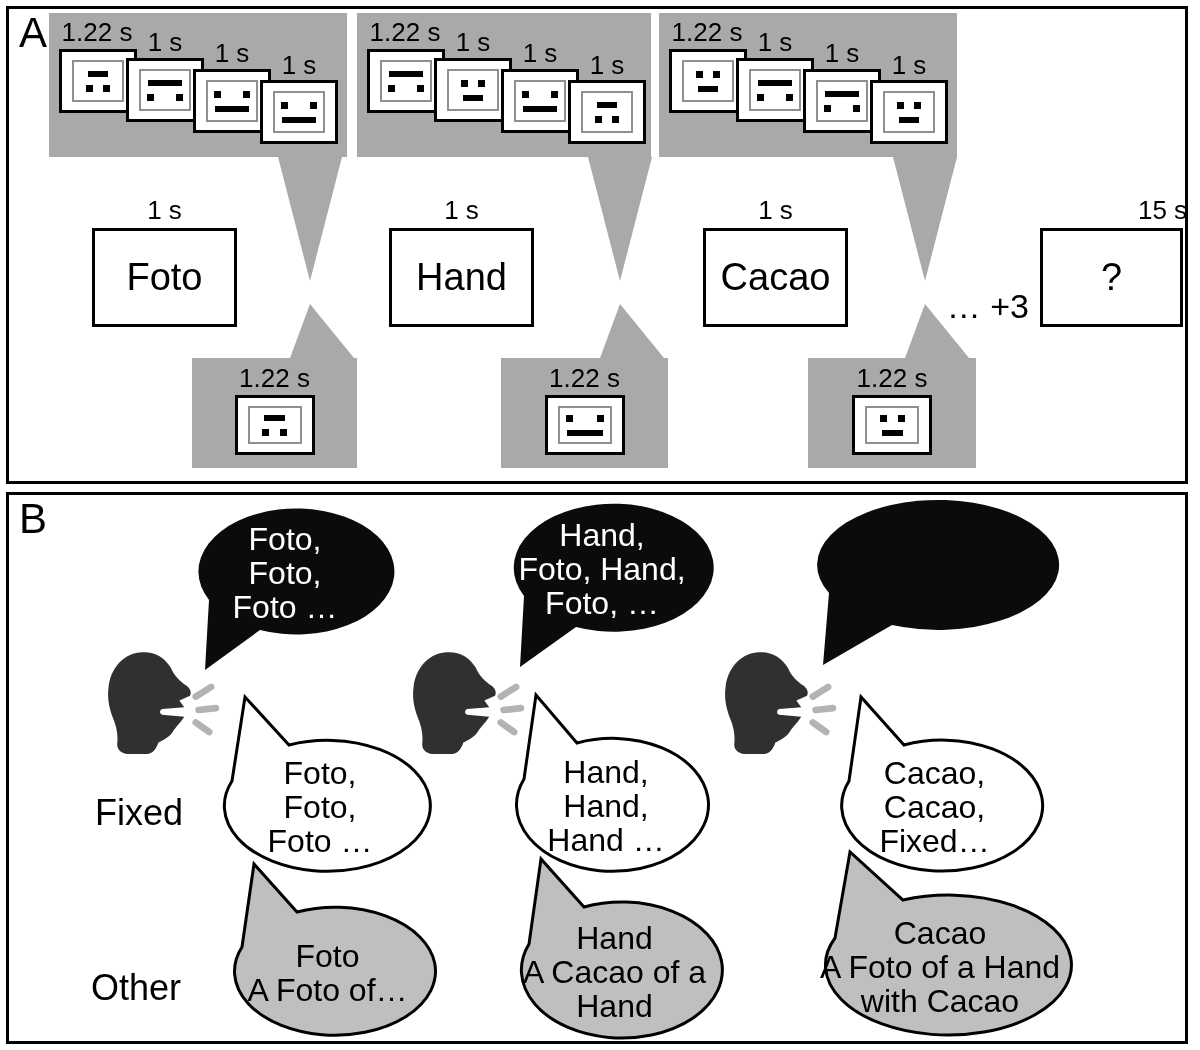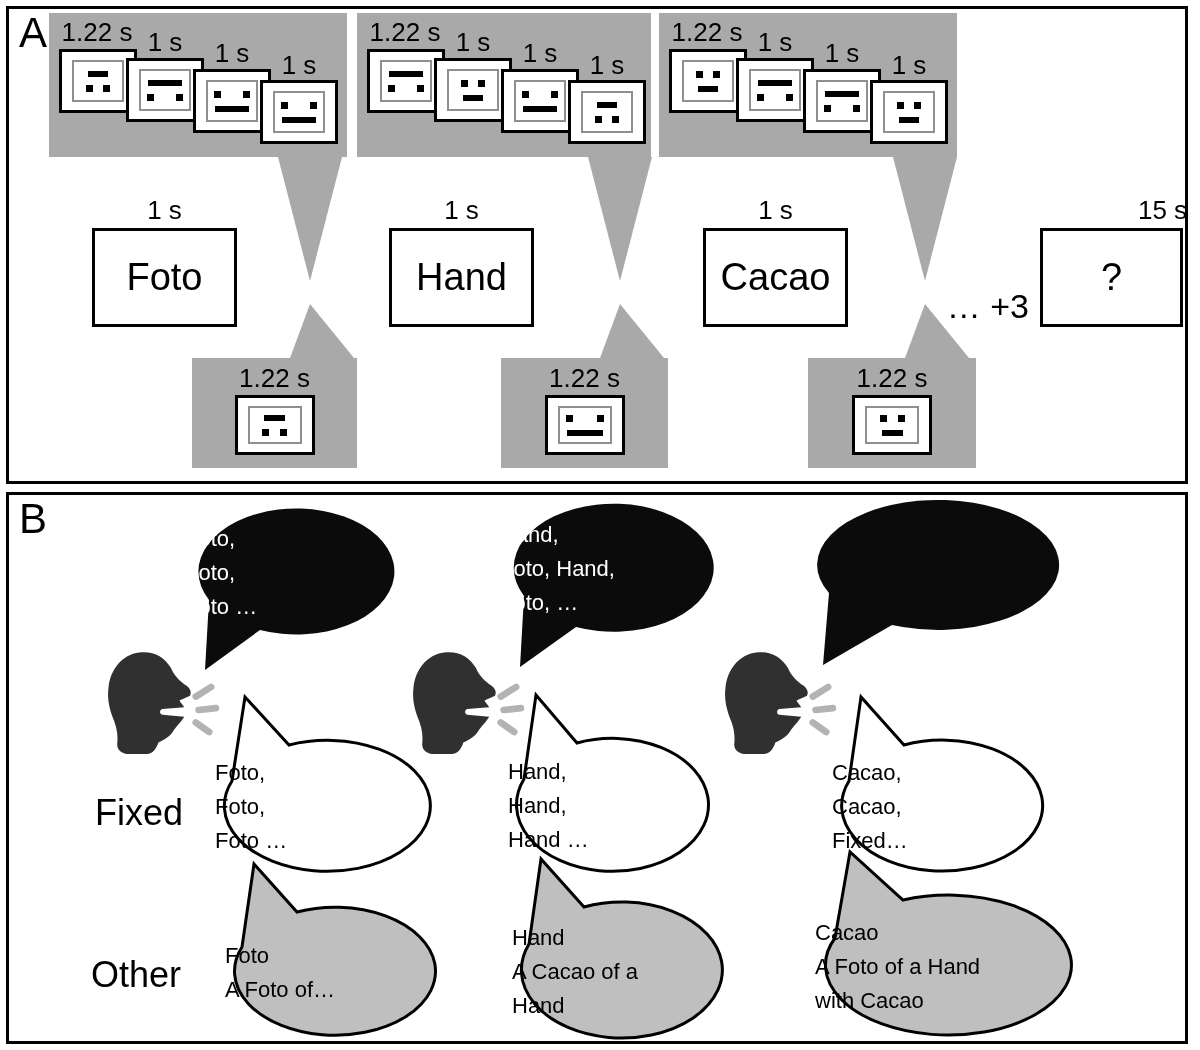--- a/index.html
+++ b/index.html
@@ -29,21 +29,21 @@
   .dur-label{position:absolute;font-size:26px;line-height:30px;text-align:center}
   .word-box{position:absolute;height:99px;border:3px solid #000;background:#fff;display:flex;align-items:center;justify-content:center;font-size:38px}
   .continuation{position:absolute;font-size:34px;text-align:right}
   .feedback-rect{position:absolute;top:349px;height:110px;background:var(--sequence-bg)}
   .feedback-rect .dur-label{left:0;right:0;top:5px}
   .fb-box{left:50%;transform:translateX(-50%);top:37px;width:80px;height:60px}
   .row-label{position:absolute;font-size:36px;line-height:40px}
   .head{position:absolute}
   .bubble{position:absolute}
   .bubble svg{position:absolute;left:0;top:0;overflow:visible}
-  .bubble-text{position:absolute;left:0;right:0;display:flex;flex-direction:column;justify-content:center;align-items:flex-start;font-size:22px;line-height:34px;text-align:center}
+  .bubble-text{position:absolute;left:0;right:0;display:flex;flex-direction:column;justify-content:center;align-items:center;font-size:32px;line-height:34px;text-align:center}
   .bubble.black .bubble-text{color:#fff;top:0;height:130px}
   .bubble.tail-top .bubble-text{bottom:0}
 </style>
 </head>
 <body>
 
 <div class="canvas">
 
   <section class="panel panel-a">
     <div class="panel-letter">A</div>
@@ -273,21 +273,21 @@
             </div>
           </div>
         </div>
     </div>
   </section>
 
   <section class="panel panel-b">
     <div class="panel-letter">B</div>
 
     <div class="row-label" style="left:86px;top:298px">Fixed</div>
-    <div class="row-label" style="left:82px;top:460px">Other</div>
+    <div class="row-label" style="left:82px;top:473px">Other</div>
 
     <svg class="head" style="left:82px;top:146px" width="130" height="115" viewBox="0 0 135 120">
       <path fill="#303030" d="M50 12 C32 14 20 30 18 48 C16 62 20 74 24 84 C27 92 28 100 27 108 C27 114 32 118 40 118 L58 118 C64 118 68 112 70 106 C76 103 83 99 86 93 C90 88 93 85 95 82 L97 79 L74 77 C71 76 71 72 74 71 L97 69 C95 66 93 64 92 62 L103 57 C105 53 103 48 97 45 C90 40 86 35 83 28 C76 16 64 10 50 12 Z"></path>
       <g stroke="#b3b3b3" stroke-width="7" stroke-linecap="round">
         <line x1="109" y1="58" x2="125" y2="48"></line>
         <line x1="112" y1="72" x2="130" y2="70"></line>
         <line x1="109" y1="85" x2="123" y2="95"></line>
       </g>
     </svg>
     <svg class="head" style="left:387px;top:146px" width="130" height="115" viewBox="0 0 135 120">

